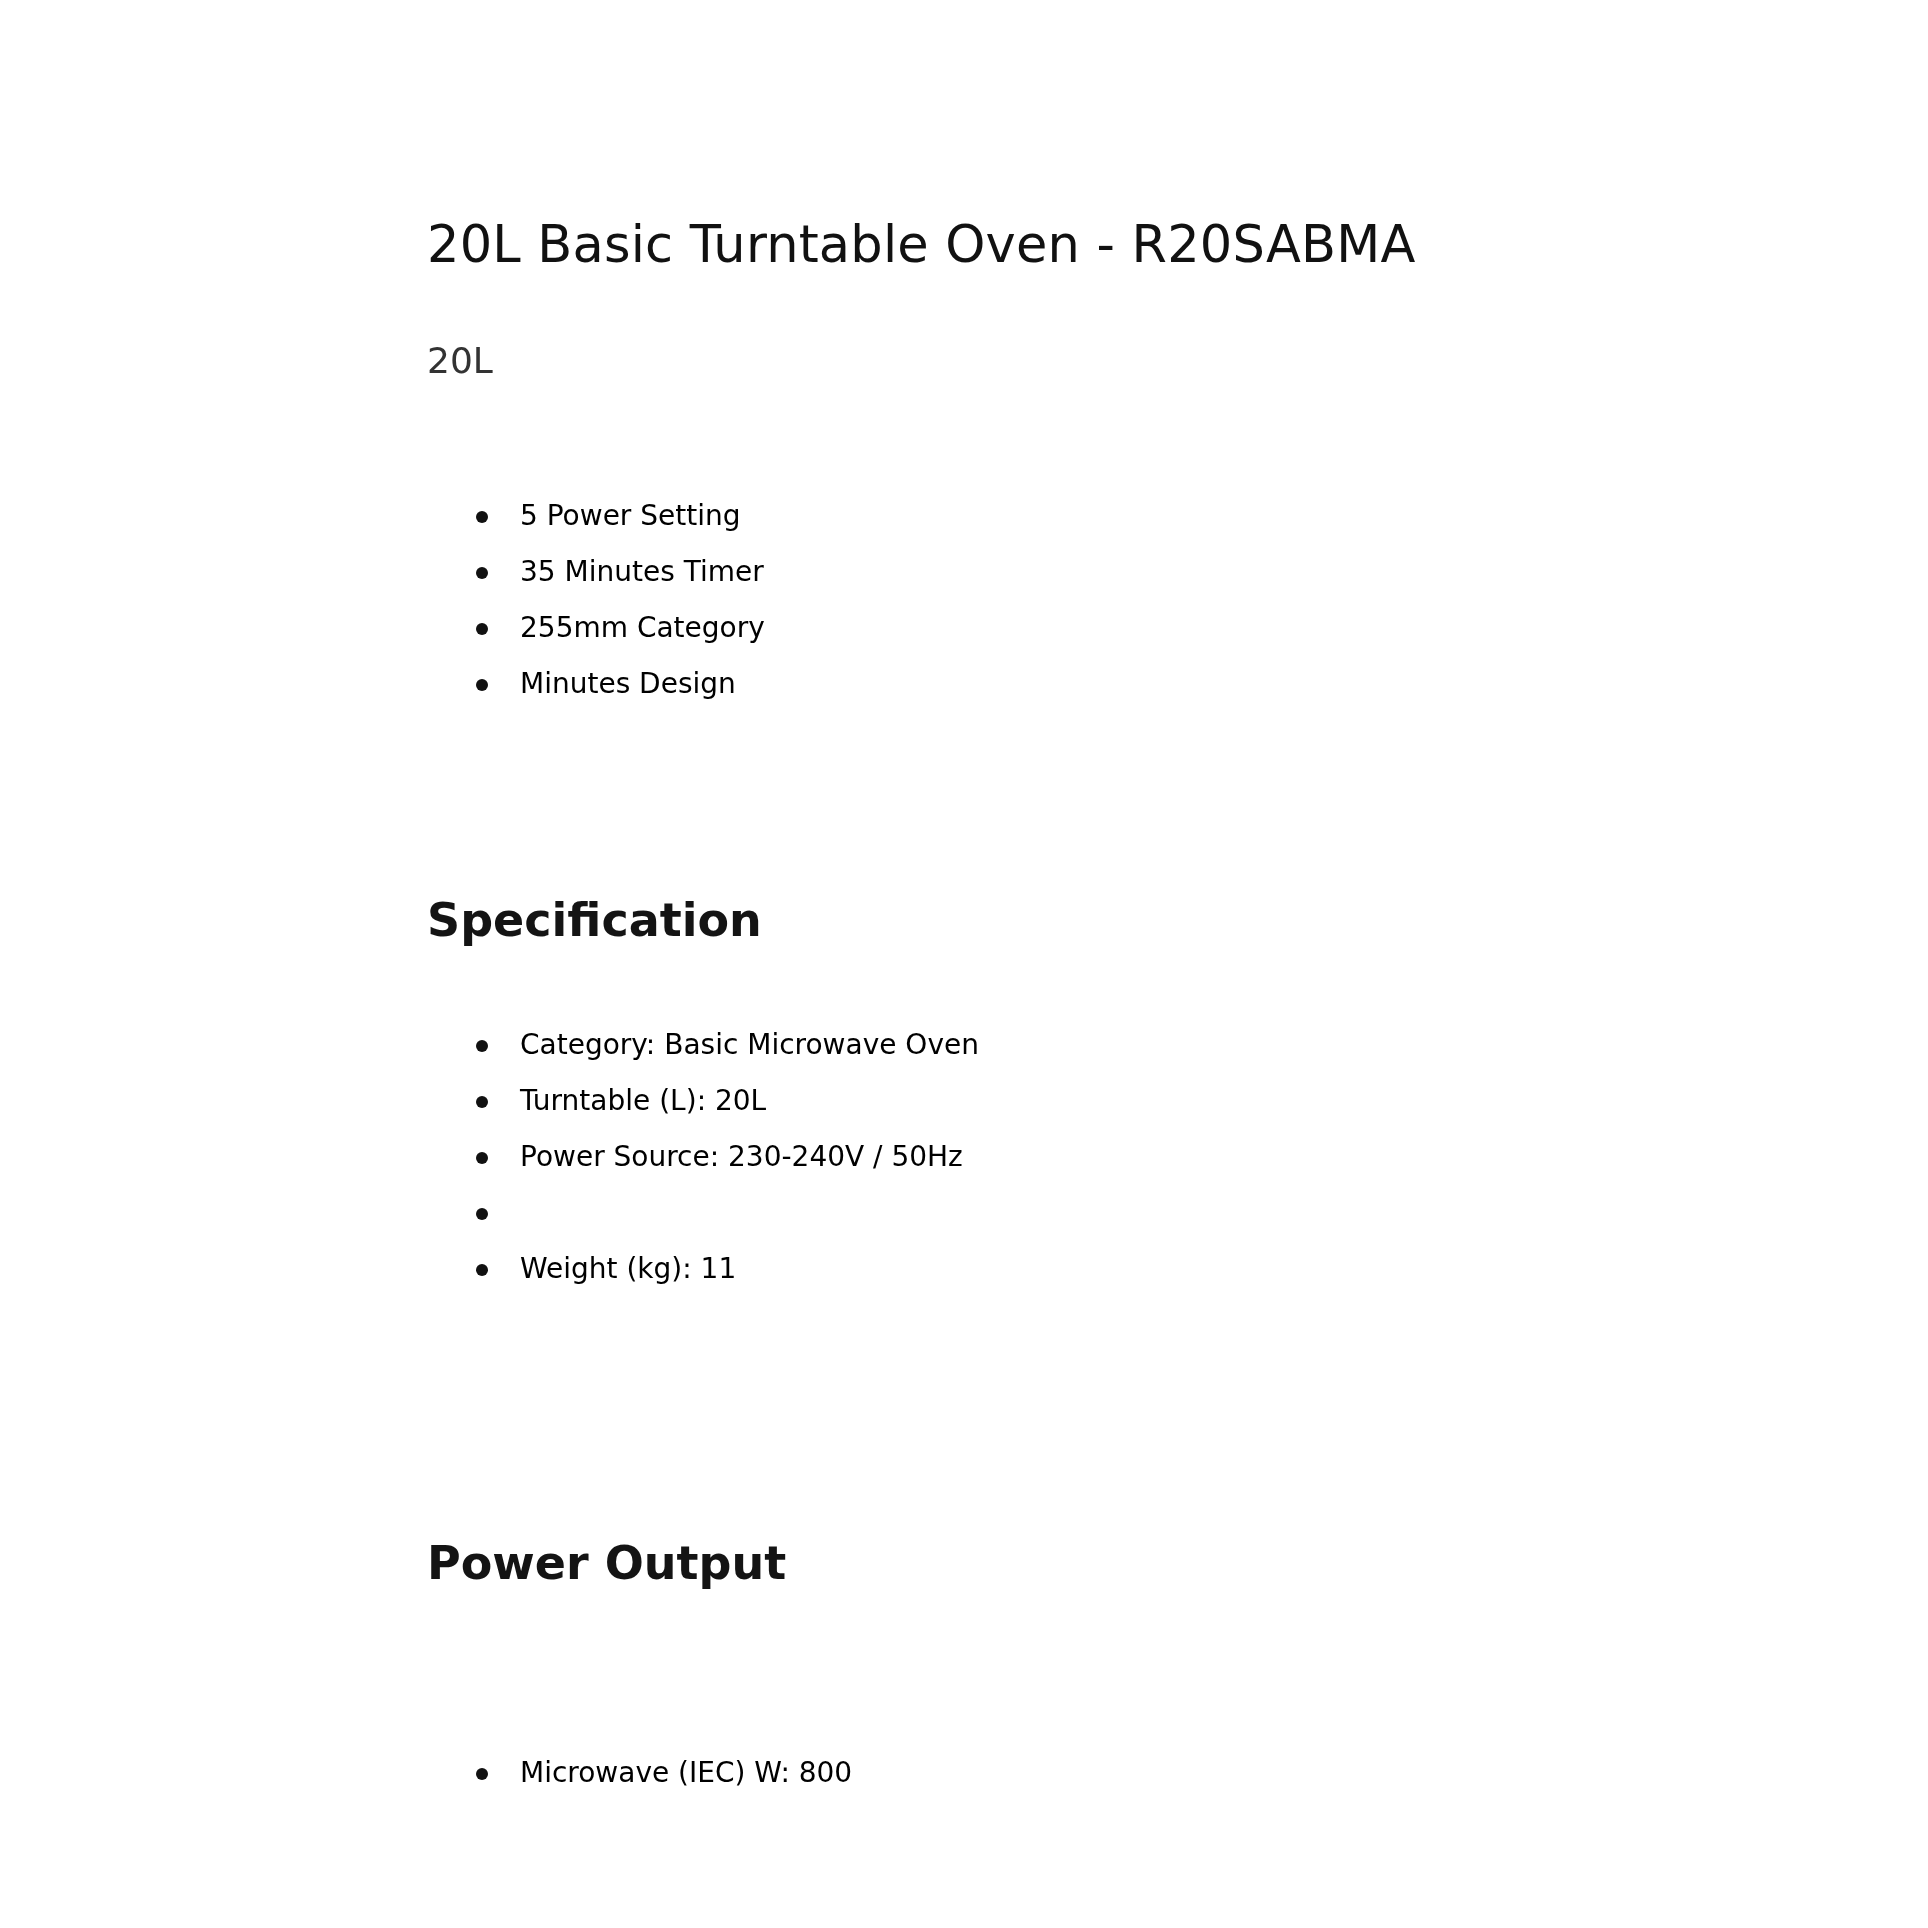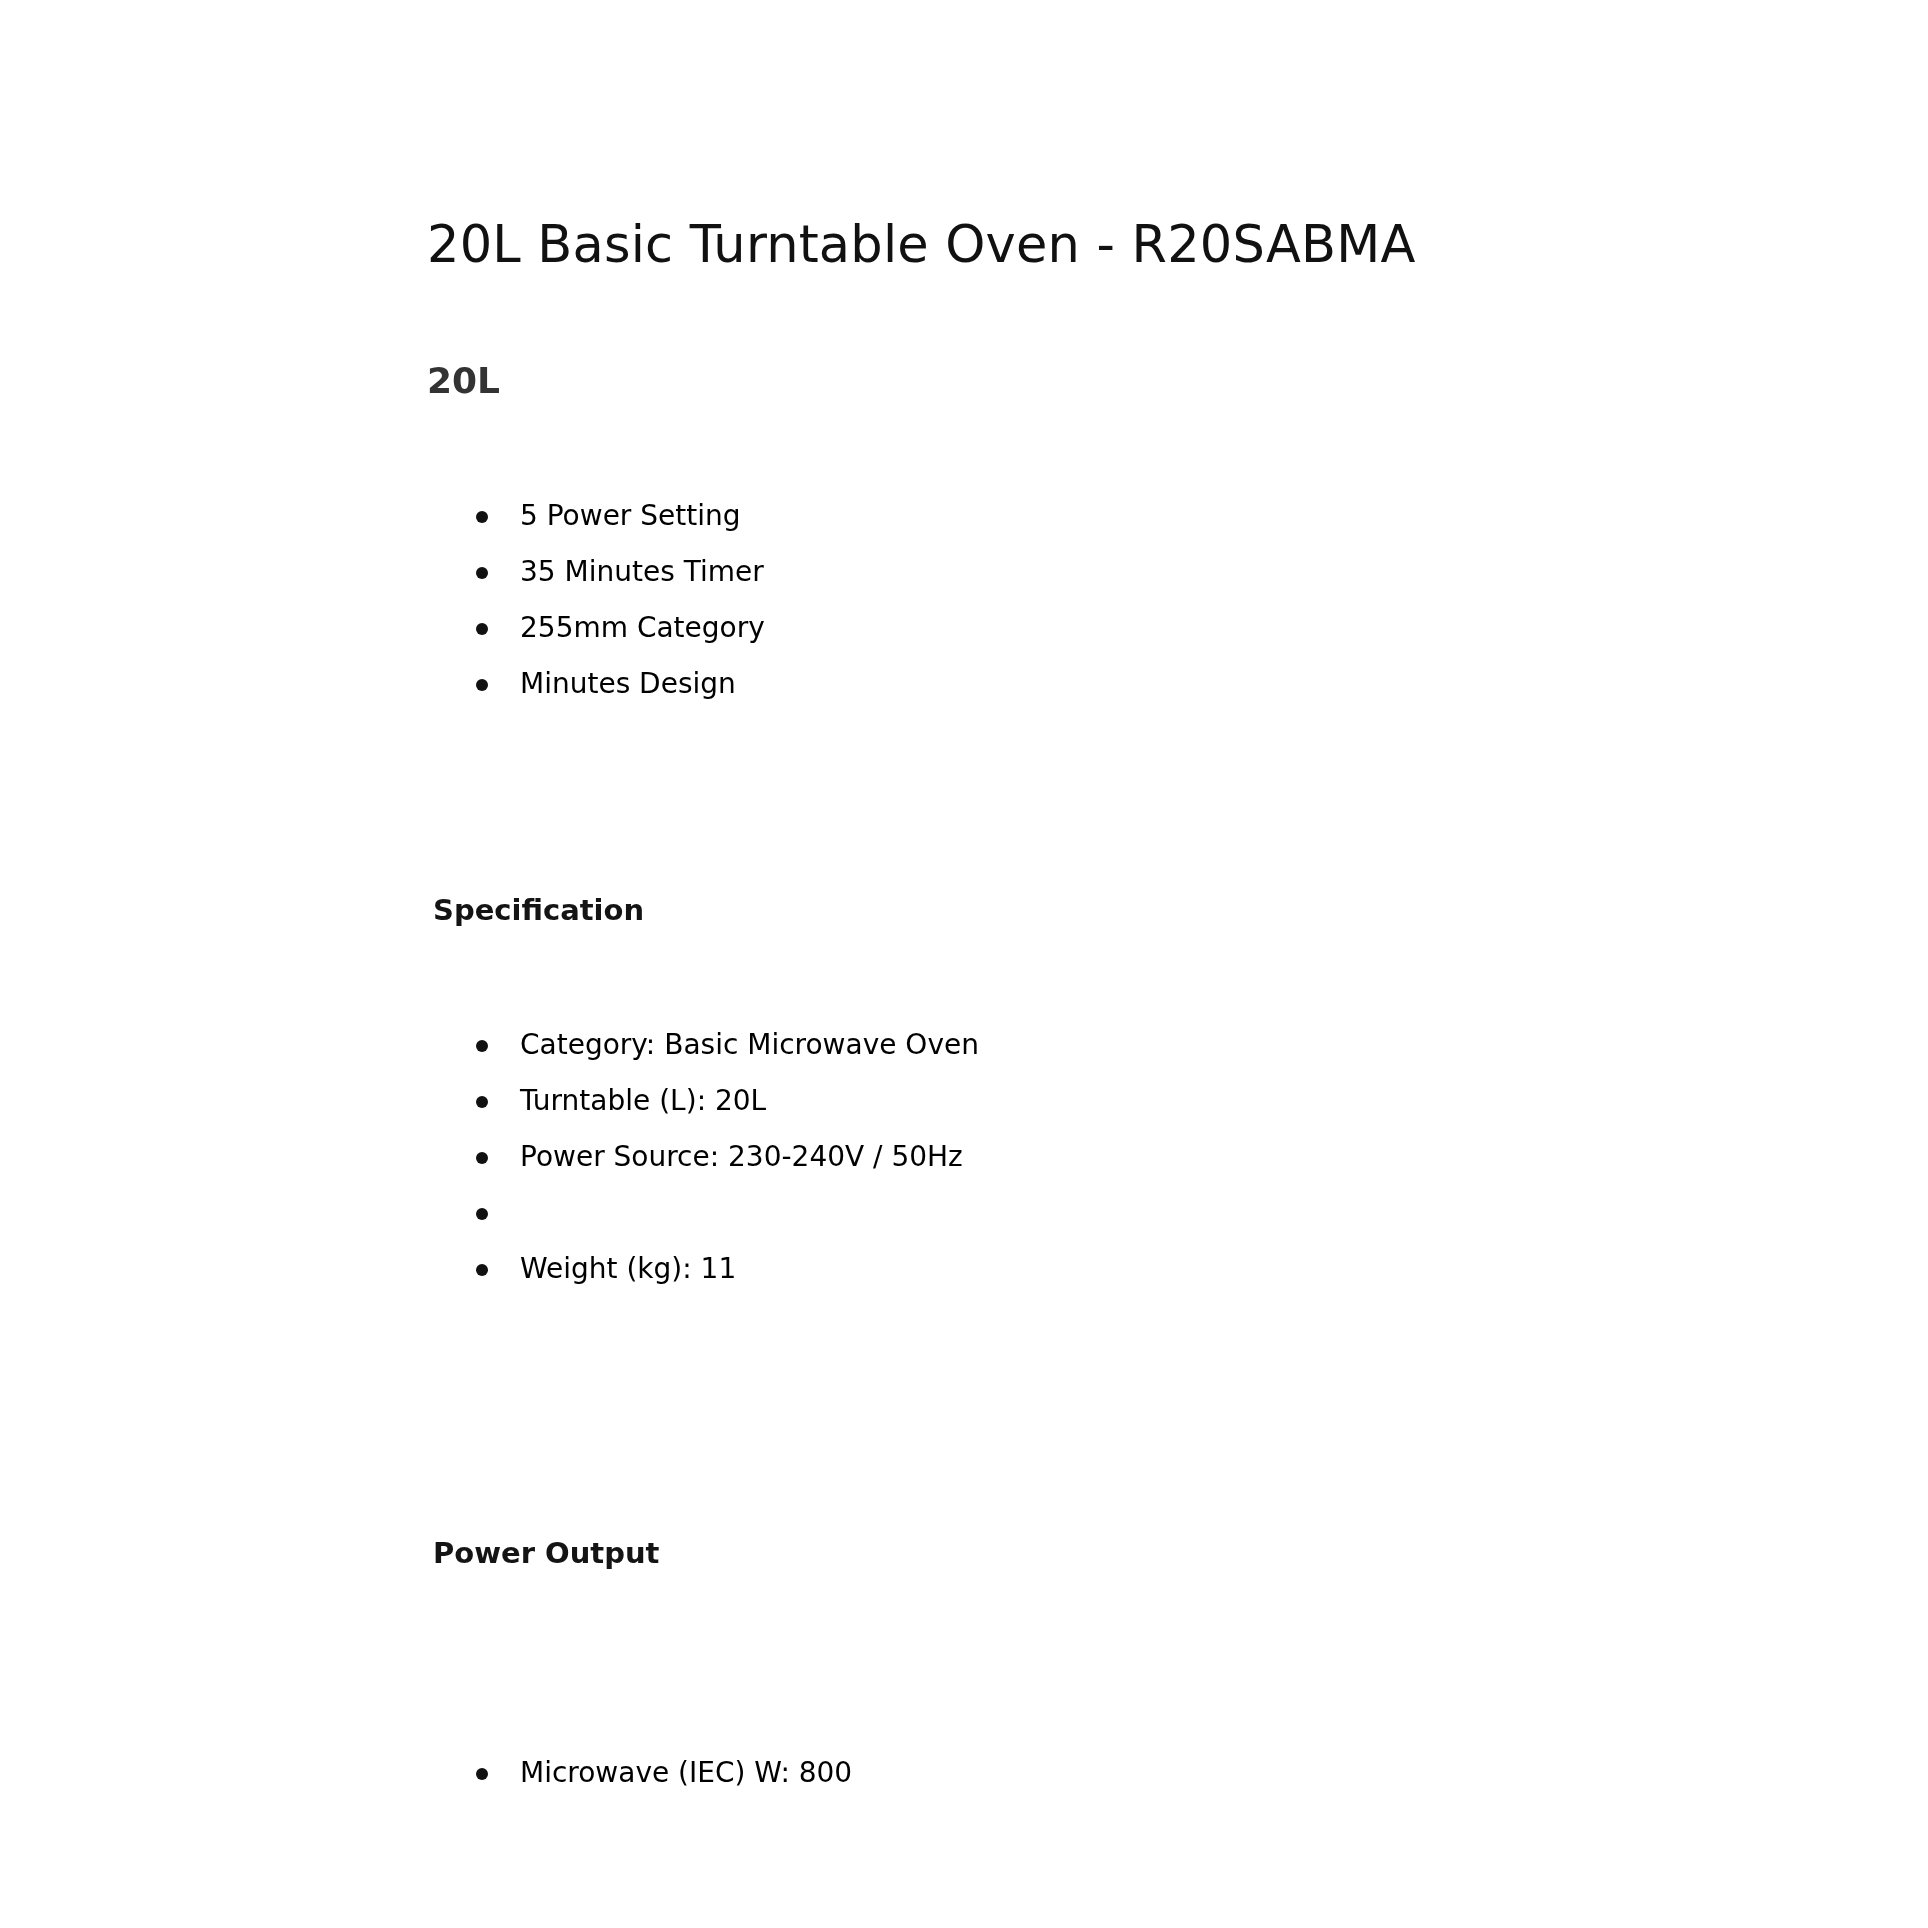--- a/index.html
+++ b/index.html
@@ -28,31 +28,31 @@
       margin: 0;
       font-size: 51px;
       font-weight: 500;
       letter-spacing: 0.2px;
       color: #111111;
       white-space: nowrap;
     }
     .subtitle {
       position: absolute;
       left: 0;
-      top: 360px;
+      top: 340px;
       margin: 0;
       font-size: 36px;
-      font-weight: 700;
+      font-weight: 400;
       color: #333333;
     }
     .section-heading {
       position: absolute;
-      left: 6px;
+      left: 0;
       margin: 0;
-      font-size: 29px;
+      font-size: 46px;
       font-weight: 600;
       color: #141414;
       white-space: nowrap;
     }
     ul.bullets {
       position: absolute;
       left: 0;
       margin: 0;
       padding: 0;
       list-style: none;

